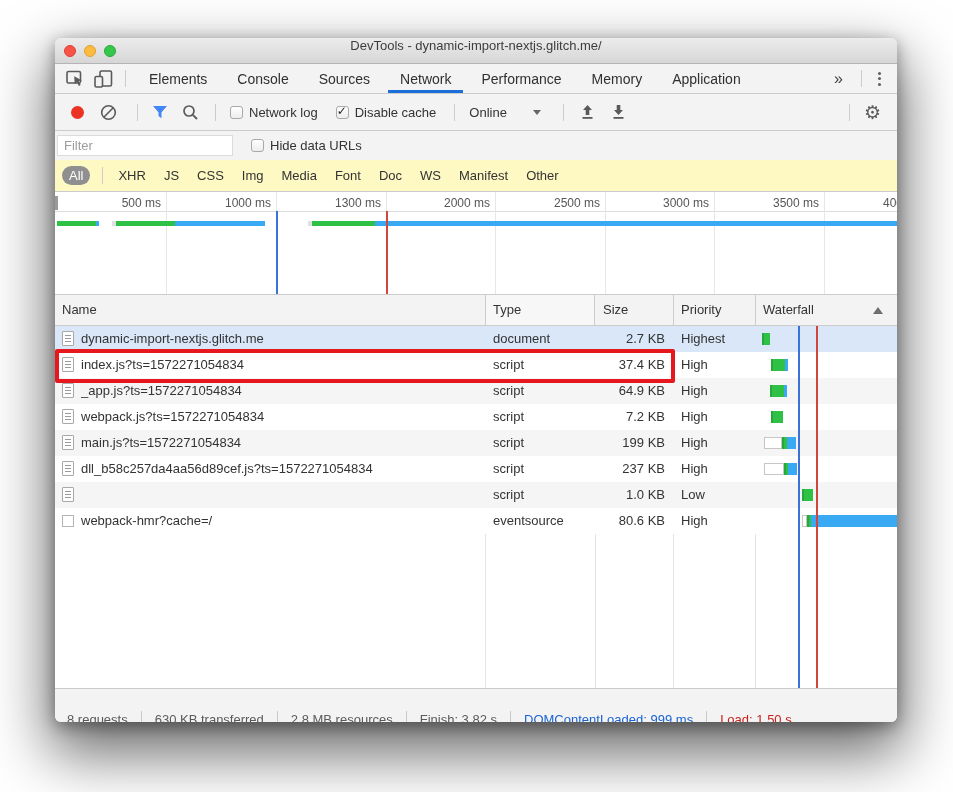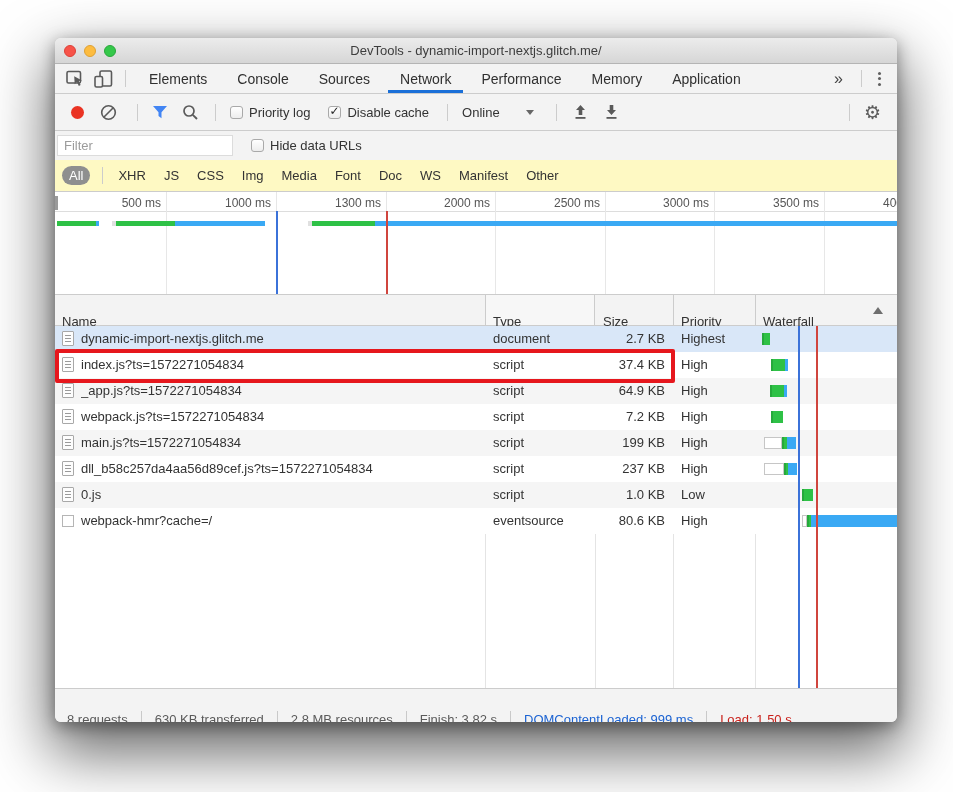--- a/index.html
+++ b/index.html
@@ -3,21 +3,21 @@
 <meta charset="utf-8">
 <style>
   html,body{margin:0;padding:0;background:#fff;width:953px;height:792px;overflow:hidden;
     font-family:"Liberation Sans",sans-serif;-webkit-font-smoothing:antialiased;}
   .stage{position:relative;width:953px;height:792px;}
   .window{position:absolute;left:55px;top:38px;width:842px;height:684px;background:#f3f3f3;
     border-radius:6px;overflow:hidden;
     box-shadow:0 26px 60px 6px rgba(0,0,0,.58),0 4px 16px rgba(0,0,0,.38);}
   
   .titlebar{position:relative;height:25px;background:linear-gradient(#ececec,#d6d6d6);
-    border-bottom:1px solid #b4b4b4;display:flex;align-items:center;justify-content:center;}
+    border-bottom:1px solid #b4b4b4;display:flex;align-items:flex-start;justify-content:center;}
   .traffic{position:absolute;left:9px;top:7px;display:flex;gap:8px;}
   .light{width:12px;height:12px;border-radius:50%;box-sizing:border-box;}
   .light.red{background:#f75349;border:1px solid #dd4037;}
   .light.yellow{background:#fdbc40;border:1px solid #dfa133;}
   .light.green{background:#35c84a;border:1px solid #2aa73c;}
   .title{font-size:13px;color:#3d3d3d;}
   
   .tabbar{height:29px;background:#f3f3f3;border-bottom:1px solid #ccc;display:flex;
     align-items:center;padding:0 8px 0 6px;}
   .icon-btn{width:28px;height:26px;display:flex;align-items:center;justify-content:center;}
@@ -58,21 +58,21 @@
   .grid{position:absolute;top:0;bottom:0;width:1px;background:#e7e7e7;}
   .tick-label{position:absolute;top:4px;font-size:12px;color:#555;transform:translateX(-100%);
     padding-right:5px;white-space:nowrap;}
   .ruler-line{position:absolute;left:0;right:0;top:19px;height:1px;background:#ddd;}
   .ov-bar{position:absolute;top:29px;height:5px;}
   .ov-line{position:absolute;top:19px;bottom:0;width:2px;}
   .notch{position:absolute;left:0;top:4px;width:3px;height:14px;background:#9a9a9a;}
   
   .thead{position:relative;height:30px;background:#f3f3f3;border-bottom:1px solid #ccc;
     font-size:13px;color:#333;}
-  .hcell{position:absolute;top:12px;height:30px;line-height:30px;}
+  .hcell{position:absolute;top:0;height:30px;line-height:30px;}
   .type-bg{position:absolute;left:430px;width:110px;top:0;bottom:0;background:#f7f7f7;
     border-left:1px solid #ccc;border-right:1px solid #ccc;box-sizing:border-box;}
   .hsep{position:absolute;top:0;bottom:0;width:1px;background:#ccc;}
   .sort-asc{position:absolute;left:818px;top:12px;width:0;height:0;border-left:5px solid transparent;
     border-right:5px solid transparent;border-bottom:7px solid #6e6e6e;}
   .tbody{position:relative;height:362px;background:#fff;}
   .bsep{position:absolute;top:0;bottom:0;width:1px;background:#e4e4e4;z-index:1;}
   .row{position:absolute;left:0;width:842px;height:26px;background:#fff;z-index:2;}
   .row.alt{background:#f5f5f5;}
   .row.sel{background:var(--selrow,#d9e7f8);}
@@ -166,21 +166,21 @@
         </svg>
       </div>
       <div class="tool" style="margin-right:8px;">
         <svg width="17" height="17" viewBox="0 0 17 17">
           <circle cx="7" cy="7" r="5" fill="none" stroke="#5a5a5a" stroke-width="1.7"></circle>
           <line x1="10.8" y1="10.8" x2="15" y2="15" stroke="#5a5a5a" stroke-width="1.9"></line>
         </svg>
       </div>
       <div class="vsep"></div>
       <div class="checkbox" id="cb-preserve" style="margin-left:6px;"></div>
-      <div class="cb-label" style="margin-right:18px;">Priority log</div>
+      <div class="cb-label" style="margin-right:18px;">Network log</div>
       <div class="checkbox checked" id="cb-cache"></div>
       <div class="cb-label" style="margin-right:10px;">Disable cache</div>
       <div class="vsep"></div>
       <div style="margin:0 26px 0 6px;">Online</div>
       <div class="caret-down" style="margin-right:14px;"></div>
       <div class="vsep"></div>
       <div class="tool" style="margin:0 16px 0 8px;">
         <svg width="15" height="16" viewBox="0 0 15 16">
           <path d="M7.5 1 L12 6 H9.3 V11 H5.7 V6 H3 Z" fill="#5a5a5a"></path>
           <rect x="2.5" y="13" width="10" height="1.8" fill="#5a5a5a"></rect>
@@ -315,21 +315,20 @@
             <div class="cell name">dll_b58c257da4aa56d89cef.js?ts=1572271054834</div>
             <div class="cell type">script</div>
             <div class="cell size">237 KB</div>
             <div class="cell prio">High</div>
             <div class="wf w" style="left: 709px; width: 20px;"></div>
             <div class="wf g" style="left: 729px; width: 4px; background: rgb(46, 193, 70);"></div>
             <div class="wf b" style="left: 733px; width: 9px; background: rgb(58, 169, 244);"></div>
           </div>
           <div class="row alt" style="top: 156px;">
             <div class="cell-icon ficon"></div>
-            <div class="cell name">0.js</div>
             <div class="cell type">script</div>
             <div class="cell size">1.0 KB</div>
             <div class="cell prio">Low</div>
             <div class="wf g" style="left: 747px; width: 11px; background: rgb(46, 193, 70);"></div>
           </div>
           <div class="row" style="top: 182px;">
             <div class="cell-icon sq"></div>
             <div class="cell name">webpack-hmr?cache=/</div>
             <div class="cell type">eventsource</div>
             <div class="cell size">80.6 KB</div>

